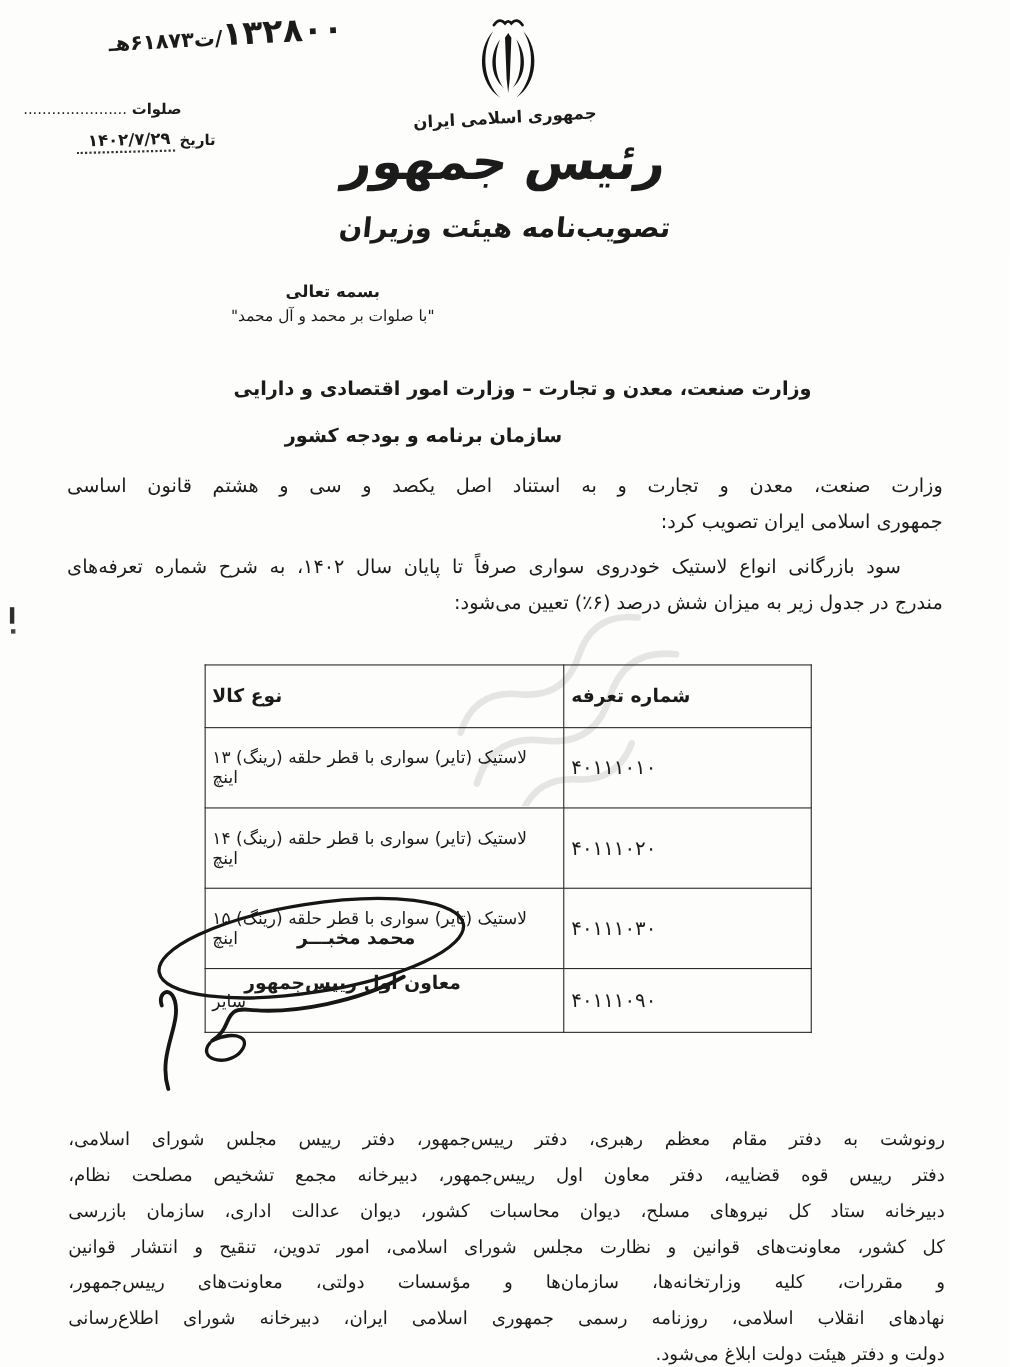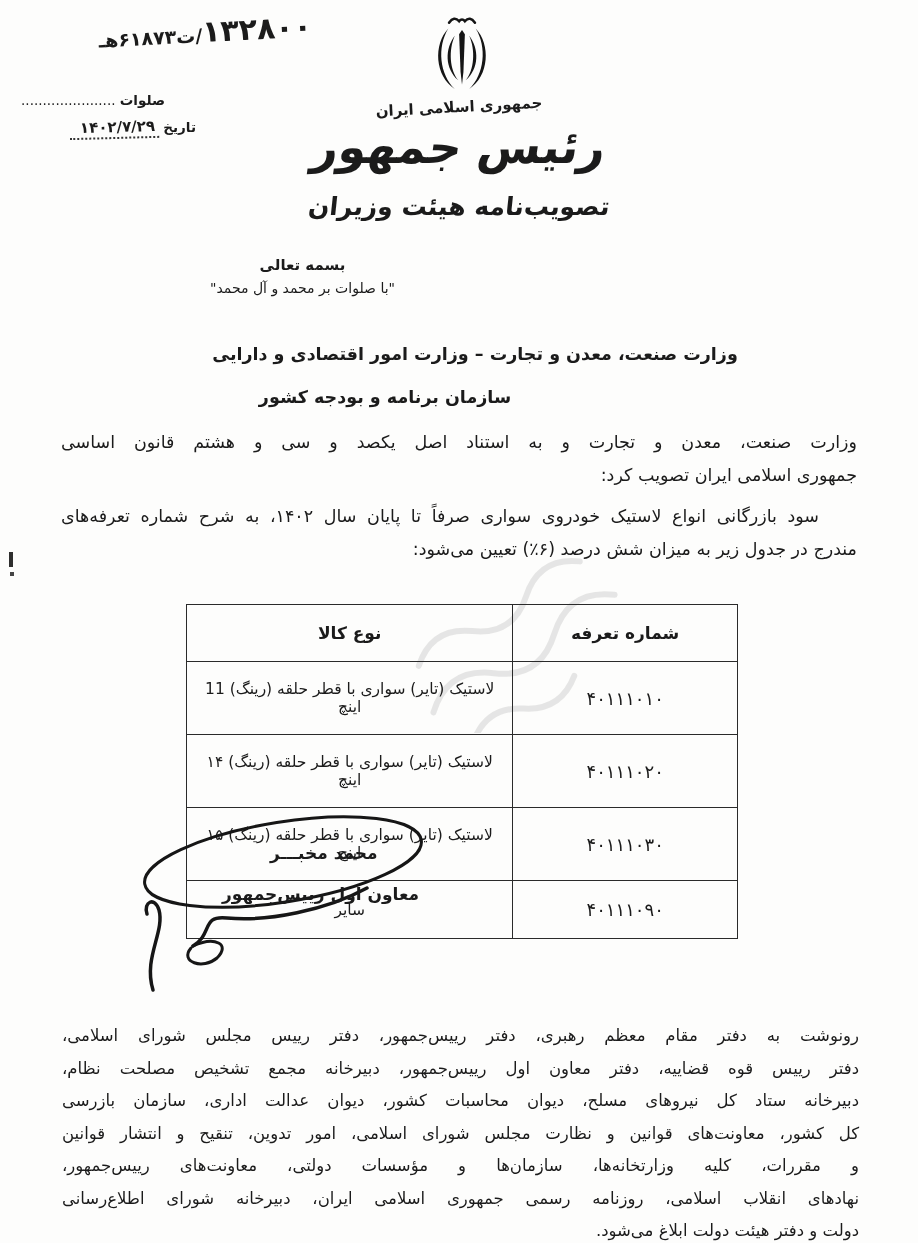--- a/index.html
+++ b/index.html
@@ -46,21 +46,21 @@
   .bodytext { left: 61px; top: 426px; width: 796px; font-size: 17.5px; line-height: 33px; }
   .jline { display:block; text-align: justify; text-align-last: justify; }
   .endline { display:block; text-align: right; }
   .indent { text-indent: 38px; }
   .para2 { margin-top: 8px; }
 
   
   .tablewrap { left: 186px; top: 604px; }
   table.tariff-table { border-collapse: collapse; width: 552px; direction: rtl; background: transparent; }
   .tariff-table th, .tariff-table td {
-    border: 1.7px solid #2a2a2a; text-align: center; vertical-align: middle; padding: 18px 6px;
+    border: 1.7px solid #2a2a2a; text-align: left; vertical-align: middle; padding: 18px 6px;
   }
   .tariff-table th { font-size: 17px; font-weight: bold; height: 52px; }
   .tariff-table td { height: 39px; }
   .tariff-table td.goods { font-size: 15.5px; }
   .tariff-table td.tariff { font-size: 18px; letter-spacing: 1.5px; }
   .tariff-table tr.lastrow td { height: 28px; }
 
   
   .watermark { left: 390px; top: 548px; opacity: 0.15; pointer-events: none; }
 
@@ -146,21 +146,21 @@
           <col style="width:225px">
           <col style="width:327px">
         </colgroup>
       <tbody>
           <tr>
         <th>شماره تعرفه</th>
         <th>نوع کالا</th>
       </tr>
       <tr>
         <td class="tariff">۴۰۱۱۱۰۱۰</td>
-        <td class="goods">لاستیک (تایر) سواری با قطر حلقه (رینگ) 11 اینچ</td>
+        <td class="goods">لاستیک (تایر) سواری با قطر حلقه (رینگ) ۱۳ اینچ</td>
       </tr>
       <tr>
         <td class="tariff">۴۰۱۱۱۰۲۰</td>
         <td class="goods">لاستیک (تایر) سواری با قطر حلقه (رینگ) ۱۴ اینچ</td>
       </tr>
       <tr>
         <td class="tariff">۴۰۱۱۱۰۳۰</td>
         <td class="goods">لاستیک (تایر) سواری با قطر حلقه (رینگ) ۱۵ اینچ</td>
       </tr>
       <tr class="lastrow">

